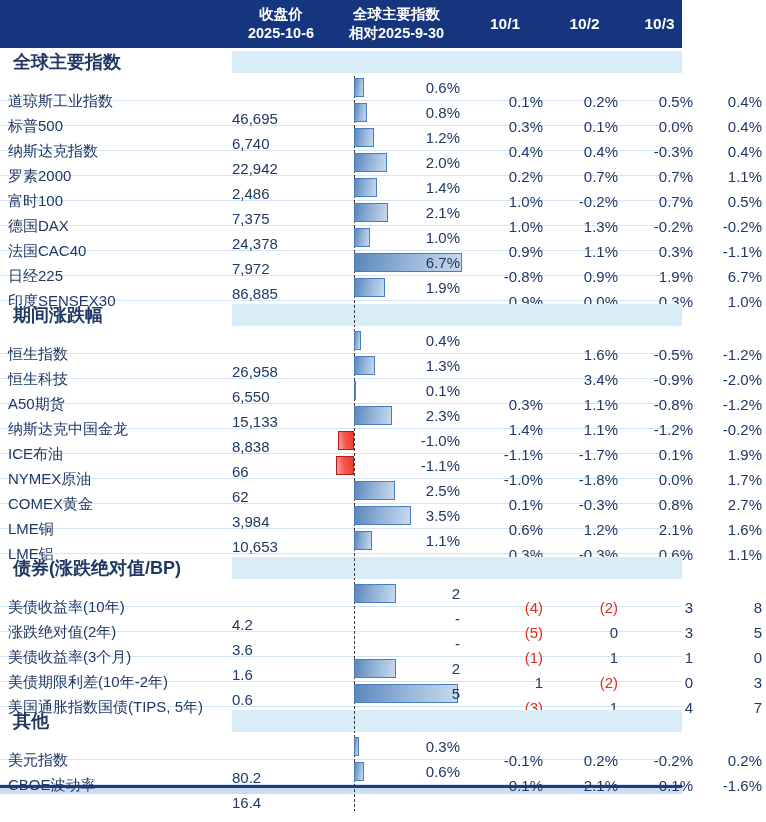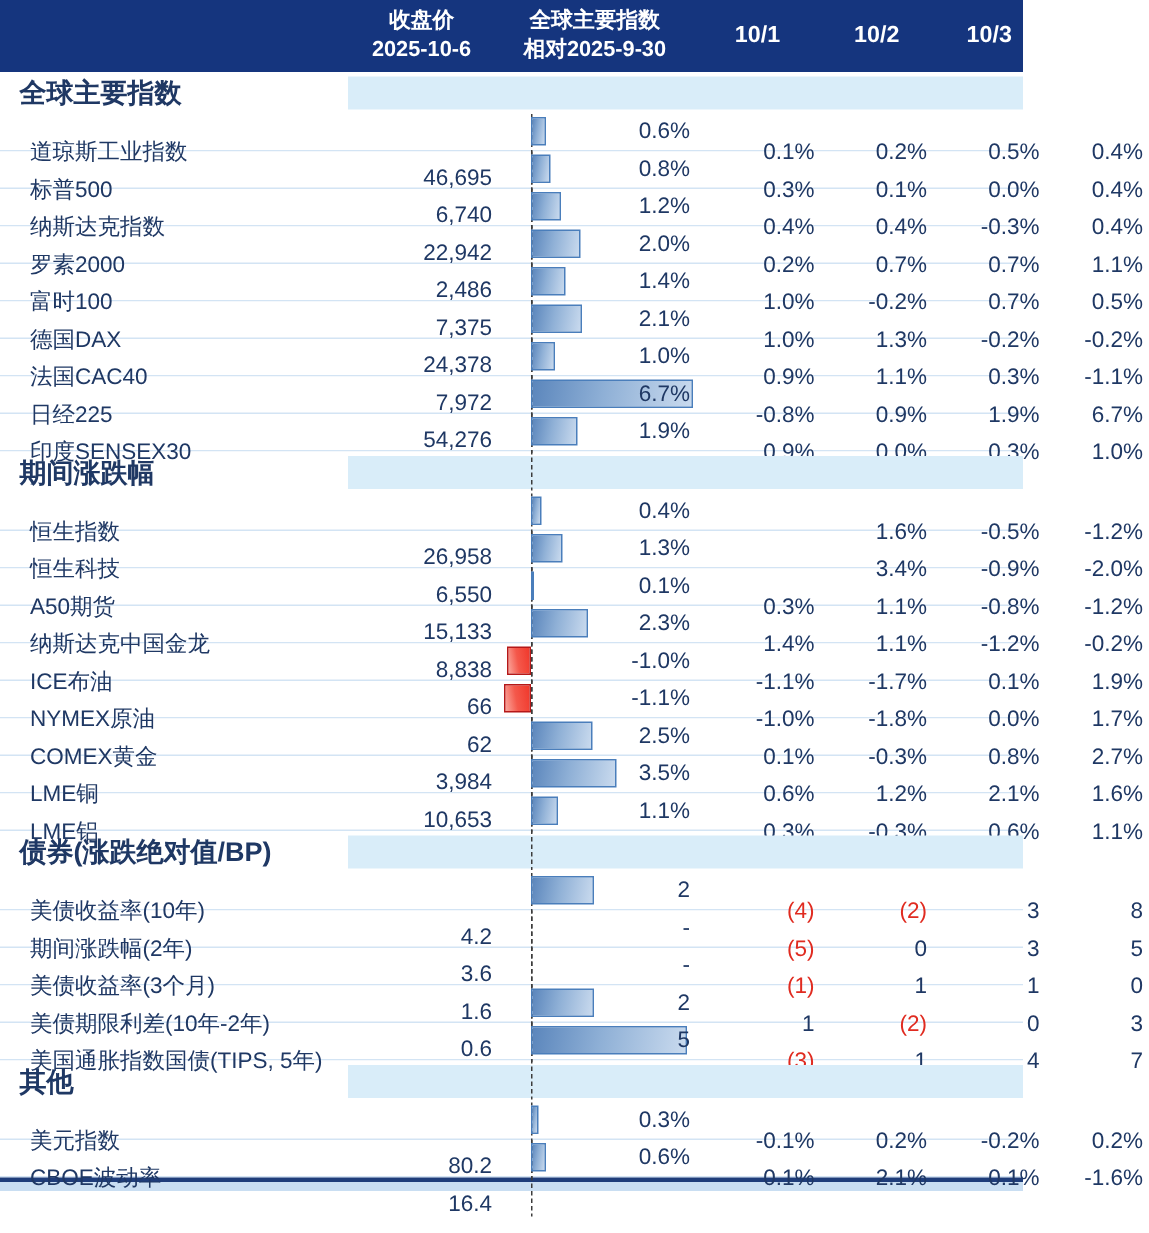--- a/index.html
+++ b/index.html
@@ -40,22 +40,22 @@
   .row{
     display:grid;
     grid-template-columns:232px 98px 133px 84px 75px 75px 69px;
     height:25px;
     align-items:center;
     border-bottom:1px solid var(--sep,#D3E4F4);
     box-sizing:border-box;
     background:#fff;
     font-size:15px;color:var(--navy,#1F3864);
   }
-  .name{padding-left:20px;white-space:nowrap;overflow:hidden;}
-  .close{text-align:right;padding-right:2px;margin-top:34px;}
+  .name{padding-left:8px;white-space:nowrap;overflow:hidden;}
+  .close{text-align:left;padding-right:2px;margin-top:34px;}
   .cell{text-align:right;padding-right:4px;}
   .cell.red{color:var(--red,#E02B20);}
 
   
   .barzone{position:relative;height:100%;overflow:hidden;}
   .baseline{
     position:absolute;left:24px;top:-1px;bottom:-1px;width:0;
     border-left:1.5px dashed #3c3c3c;
   }
   .bar{
@@ -192,21 +192,21 @@
           <div class="bar pos" style="width: 16.4px;"></div>
           <div class="pval">1.0%</div>
         </div>
         <div class="cell">0.9%</div>
         <div class="cell">1.1%</div>
         <div class="cell">0.3%</div>
         <div class="cell">-1.1%</div>
       </div>
       <div class="row">
         <div class="name">日经225</div>
-        <div class="close">54,276</div>
+        <div class="close">86,885</div>
         <div class="barzone">
           <div class="baseline"></div>
           <div class="bar pos" style="width: 108px;"></div>
           <div class="pval">6.7%</div>
         </div>
         <div class="cell">-0.8%</div>
         <div class="cell">0.9%</div>
         <div class="cell">1.9%</div>
         <div class="cell">6.7%</div>
       </div>
@@ -355,21 +355,21 @@
           <div class="baseline"></div>
           <div class="bar pos" style="width: 41.6px;"></div>
           <div class="pval">2</div>
         </div>
         <div class="cell red">(4)</div>
         <div class="cell red">(2)</div>
         <div class="cell">3</div>
         <div class="cell">8</div>
       </div>
       <div class="row">
-        <div class="name">期间涨跌幅(2年)</div>
+        <div class="name">涨跌绝对值(2年)</div>
         <div class="close">3.6</div>
         <div class="barzone">
           <div class="baseline"></div>
           <div class="pval">-</div>
         </div>
         <div class="cell red">(5)</div>
         <div class="cell">0</div>
         <div class="cell">3</div>
         <div class="cell">5</div>
       </div>

